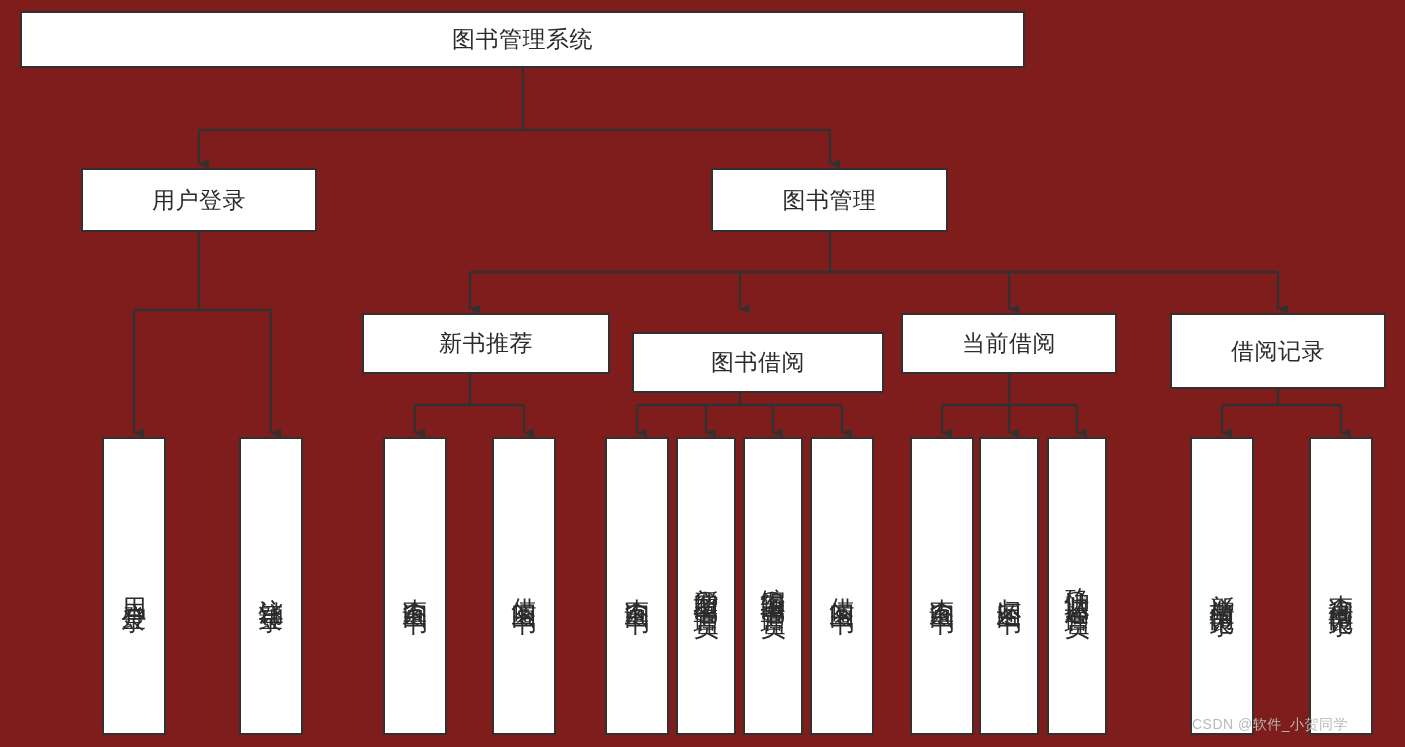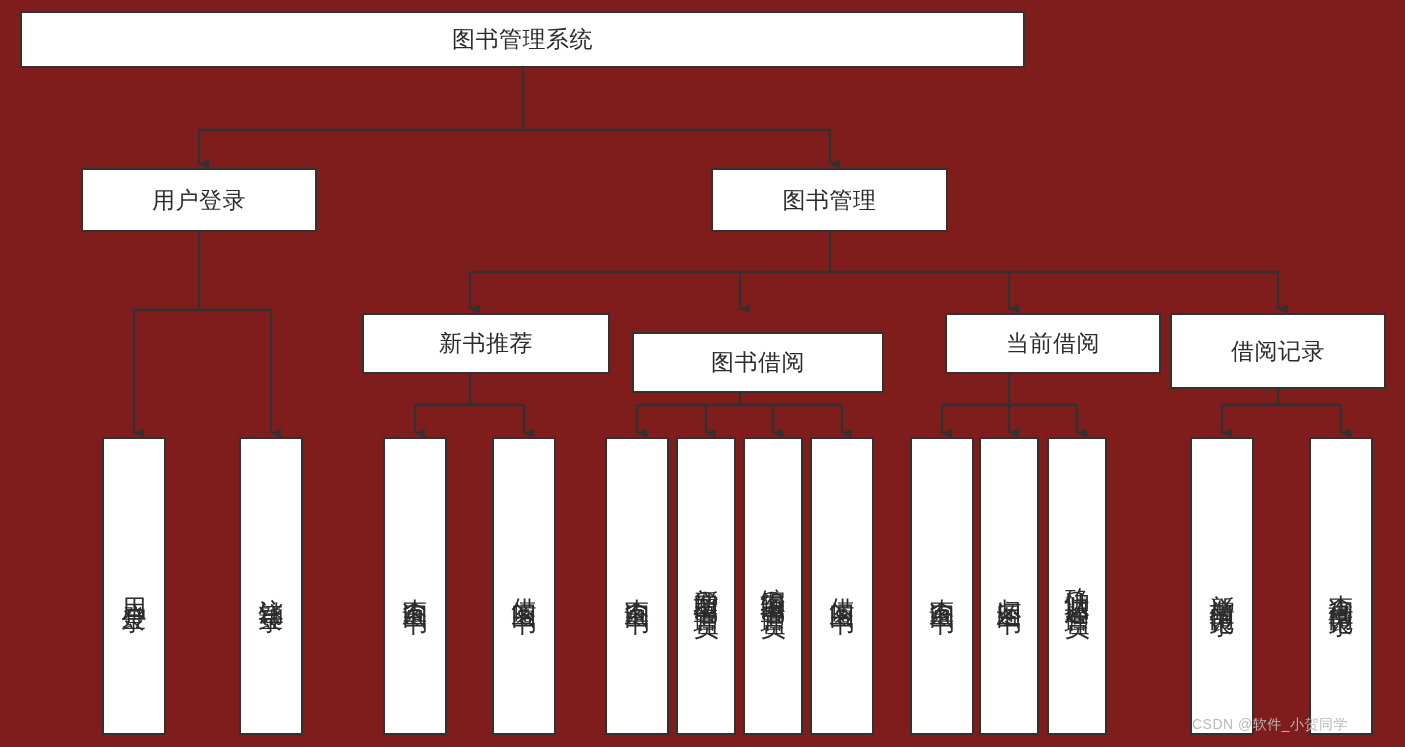--- a/index.html
+++ b/index.html
@@ -141,21 +141,21 @@
   </div>
 
   <div class="node horizontal" style="left:362px; top:313px; width:248px; height:61px;">
     <span class="label">新书推荐</span>
   </div>
 
   <div class="node horizontal" style="left:632px; top:332px; width:252px; height:61px;">
     <span class="label">图书借阅</span>
   </div>
 
-  <div class="node horizontal" style="left:901px; top:313px; width:216px; height:61px;margin-left:44px;">
+  <div class="node horizontal" style="left:901px; top:313px; width:216px; height:61px;">
     <span class="label">当前借阅</span>
   </div>
 
   <div class="node horizontal" style="left:1170px; top:313px; width:216px; height:76px;">
     <span class="label">借阅记录</span>
   </div>
 
   <div class="node vertical" style="left:102px; top:437px; width:64px; height:298px;">
     <span class="label">用户登录</span>
   </div>

